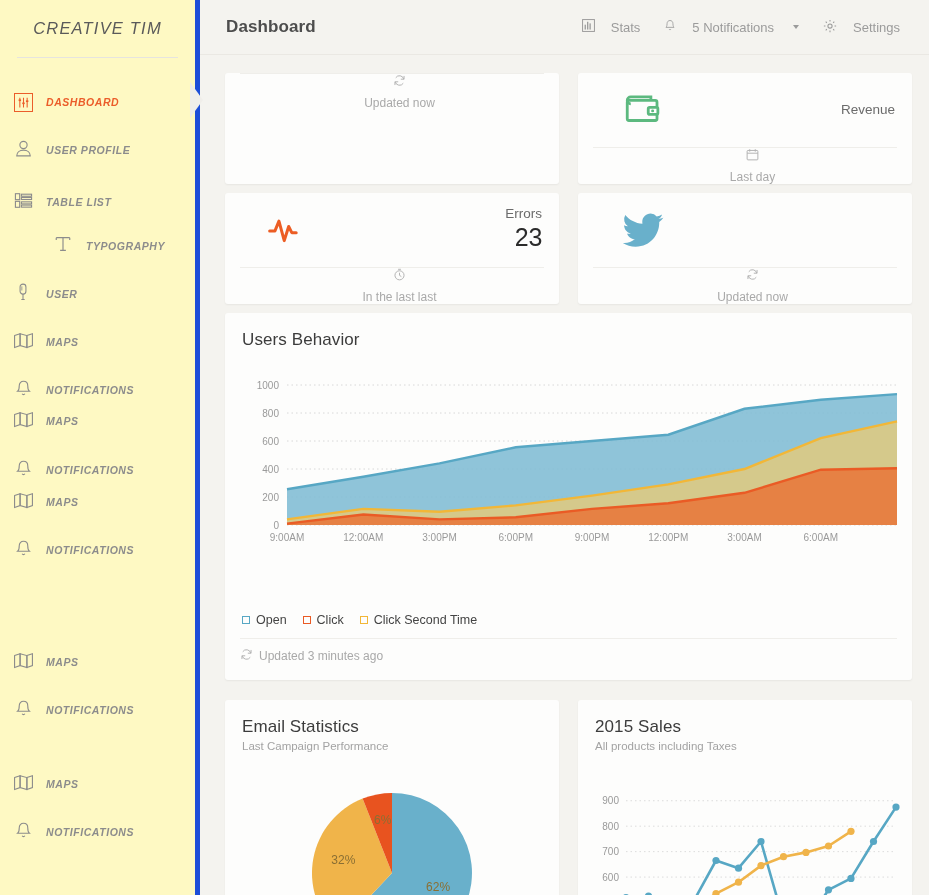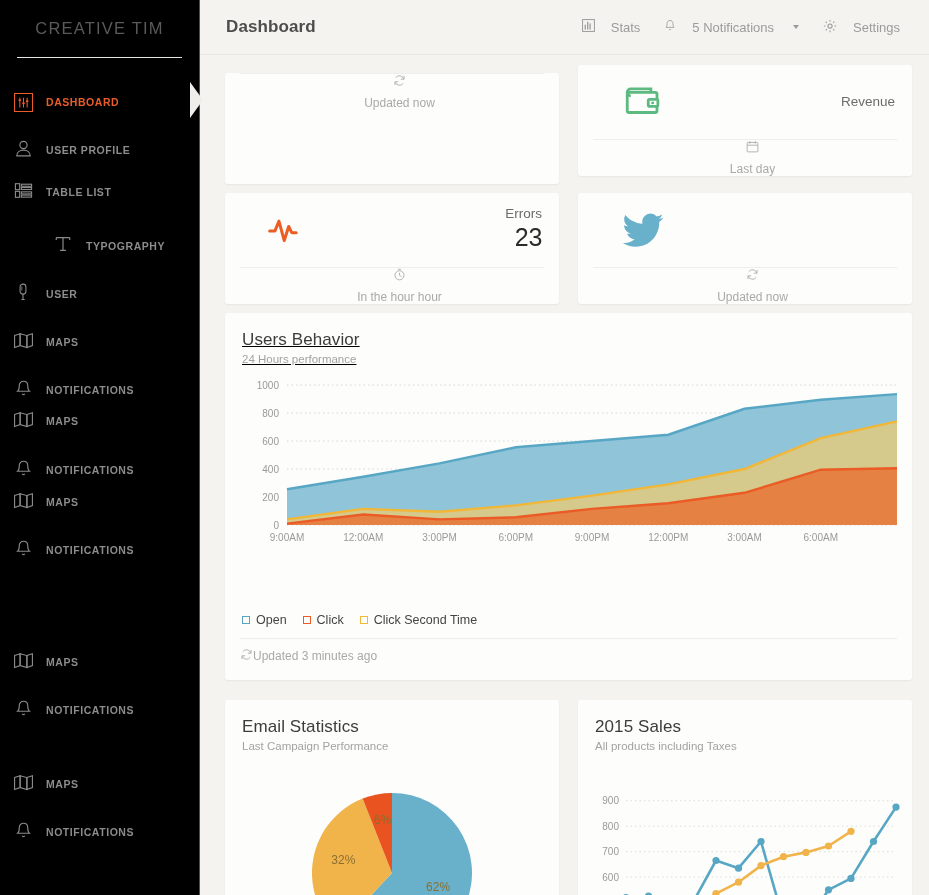--- a/index.html
+++ b/index.html
@@ -8,23 +8,24 @@
     overflow: hidden;
     background: #f4f3ef;
     font-family: "Liberation Sans", sans-serif;
     -webkit-font-smoothing: antialiased;
   }
 
   
   #sidebar {
     position: absolute; left: 0; top: 0;
     width: 200px; height: 895px;
-    background: #000000;
-    border-right: 1px solid #1d4ed8;
+    background: #fef9c3;
+    border-right: 5px solid #1d4ed8;
     z-index: 5;
+    font-style: italic;
   }
   #brand {
     height: 57px;
     display: flex; align-items: center; justify-content: center;
     font-size: 16.5px; letter-spacing: 1.2px;
     color: #5a5a5a; font-weight: 400;
   }
   #brand-divider {
     height: 1px; background: #e6e4df;
     margin: 0 17px;
@@ -112,33 +113,33 @@
   .stat-txt { flex: 1; text-align: right; }
   .stat-label { font-size: 13.5px; color: #6b6b6b; line-height: 1.1; }
   .stat-value { font-size: 25px; color: #2b2b2b; line-height: 1.25; letter-spacing: -0.3px; }
   .stat-sep { height: 1px; background: #efeeea; margin: 0 15px; }
   .stat-foot {
     height: 36px; display: flex; align-items: center; gap: 6px;
     padding-left: 15px; color: #a9a9a9; font-size: 12px; flex-direction: column;
   }
 
   
-  #behavior-card { width: 687px; height: 367px; text-decoration: underline; }
+  #behavior-card { width: 687px; height: 367px; }
   #behavior-head { padding: 17px 0 0 17px; }
   #chart-area { position: absolute; left: 0; top: 62px; width: 687px; height: 185px; }
   .legend-row {
     position: absolute; left: 17px; top: 300px;
     display: flex; align-items: center; gap: 16px;
   }
   .legend-item { display: flex; align-items: center; gap: 6px; font-size: 12.5px; color: #444; }
   .legend-sq { width: 8px; height: 8px; border: 1.5px solid; }
   #behavior-sep { position: absolute; left: 15px; top: 325px; width: 657px; height: 1px; background: #efeeea; }
   #behavior-foot {
     position: absolute; left: 15px; top: 335px;
-    display: flex; align-items: center; 
+    display: flex; align-items: center; gap: 6px;
     color: #a9a9a9; font-size: 12px;
   }
 
   
   .bottom-card { width: 334px; height: 230px; overflow: hidden; }
   .bottom-head { padding: 17px 0 0 17px; }
 
   .ax-lbl { font-size: 10px; fill: #9a9a9a; font-family: "Liberation Sans", sans-serif; }
 </style>
 </head>
@@ -168,21 +169,21 @@
           <span>
         <svg width="19" height="19" viewBox="0 0 22 22">
           <g fill="none" stroke="currentColor" stroke-width="1.3">
             <circle cx="11" cy="7" r="4.2"></circle>
             <path d="M3.2 19.5c0-4.3 3.5-6.6 7.8-6.6s7.8 2.3 7.8 6.6z"></path>
           </g>
         </svg></span>
         </div>
     <div class="nav-lbl">USER PROFILE</div>
       </div>
-      <div class="nav-item" style="top: 172px;">
+      <div class="nav-item" style="top: 182px;">
         <div class="nav-ico">
           <span>
         <svg width="19" height="17" viewBox="0 0 22 20">
           <g fill="none" stroke="currentColor" stroke-width="1.3">
             <rect x="1.5" y="2" width="5" height="7"></rect>
             <rect x="1.5" y="11" width="5" height="7"></rect>
             <rect x="8.5" y="2.6" width="12" height="2.4"></rect>
             <rect x="8.5" y="6.4" width="12" height="2.4"></rect>
             <rect x="8.5" y="11.6" width="12" height="2.4"></rect>
             <rect x="8.5" y="15.4" width="12" height="2.4"></rect>
@@ -394,21 +395,21 @@
       <span>
         <svg width="13" height="13" viewBox="0 0 16 16">
           <path d="M13.2 6.3A5.4 5.4 0 0 0 3.4 4.6M2.8 9.7a5.4 5.4 0 0 0 9.8 1.7" fill="none" stroke="#b2b2b2" stroke-width="1.2"></path>
           <path d="M13.6 2.4v4h-4M2.4 13.6v-4h4" fill="none" stroke="#b2b2b2" stroke-width="1.2"></path>
         </svg>
       </span>
       <span>Updated now</span>
     </div>
   </div>
 
-  <div class="card stat-card" style="left:378px; top:10px;">
+  <div class="card stat-card" style="left:378px; top:18px;">
     <div class="stat-top">
       <div class="stat-ico">
         <svg width="42" height="42" viewBox="0 0 48 48">
           <g fill="none" stroke="#5cb97f" stroke-width="3.2">
             <rect x="6" y="13" width="34" height="23" rx="2"></rect>
             <path d="M33 13V9H10a4 4 0 0 0 0 8"></path>
             <rect x="30" y="21" width="11" height="8" rx="1.6" fill="#fff"></rect>
             <circle cx="35" cy="25" r="1.7" fill="#5cb97f" stroke="none"></circle>
           </g>
         </svg>
@@ -442,21 +443,21 @@
       </div>
     </div>
     <div class="stat-sep"></div>
     <div class="stat-foot">
       <span>
         <svg width="13" height="13" viewBox="0 0 16 16">
           <circle cx="8" cy="9" r="5.6" fill="none" stroke="#b2b2b2" stroke-width="1.2"></circle>
           <path d="M8 5.8V9l2.3 1.6M6.3 1.6h3.4" fill="none" stroke="#b2b2b2" stroke-width="1.2"></path>
         </svg>
       </span>
-      <span>In the hour hour</span>
+      <span>In the last last</span>
     </div>
   </div>
 
   <div class="card stat-card" style="left:378px; top:138px;">
     <div class="stat-top">
       <div class="stat-ico">
         <svg width="44" height="38" viewBox="0 0 48 40">
           <path d="M46 6.6c-1.6.7-3.4 1.2-5.2 1.4 1.9-1.1 3.3-2.9 4-5-1.8 1-3.7 1.8-5.8 2.2A9.1 9.1 0 0 0 32.3 2c-5 0-9.1 4.1-9.1 9.1 0 .7.1 1.4.2 2.1C15.9 12.8 9.2 9.2 4.7 3.7a9.1 9.1 0 0 0 2.8 12.2c-1.5 0-2.9-.5-4.1-1.1v.1c0 4.4 3.1 8.1 7.3 8.9-.8.2-1.6.3-2.4.3-.6 0-1.2-.1-1.7-.2 1.2 3.6 4.5 6.2 8.5 6.3A18.3 18.3 0 0 1 2 34.1c4 2.6 8.8 4.1 13.9 4.1 16.7 0 25.8-13.8 25.8-25.8v-1.2c1.8-1.3 3.3-2.9 4.5-4.7z" fill="#69b0cb"></path>
         </svg>
       </div>
@@ -469,21 +470,20 @@
           <path d="M13.6 2.4v4h-4M2.4 13.6v-4h4" fill="none" stroke="#b2b2b2" stroke-width="1.2"></path>
         </svg>
       </span>
       <span>Updated now</span>
     </div>
   </div>
 
   <div class="card" id="behavior-card" style="left:25px; top:258px;">
     <div id="behavior-head">
       <div class="card-title">Users Behavior</div>
-      <div class="card-sub">24 Hours performance</div>
     </div>
 
     <div id="chart-area">
       <svg id="area-svg" width="687" height="185" viewBox="0 0 687 185">
           <line x1="62" y1="150" x2="672" y2="150" stroke="#d8d8d8" stroke-width="1" stroke-dasharray="1.5 3"></line>
           <text class="ax-lbl" x="54" y="153.5" text-anchor="end">0</text>
           <line x1="62" y1="122" x2="672" y2="122" stroke="#d8d8d8" stroke-width="1" stroke-dasharray="1.5 3"></line>
           <text class="ax-lbl" x="54" y="125.5" text-anchor="end">200</text>
           <line x1="62" y1="94" x2="672" y2="94" stroke="#d8d8d8" stroke-width="1" stroke-dasharray="1.5 3"></line>
           <text class="ax-lbl" x="54" y="97.5" text-anchor="end">400</text>

